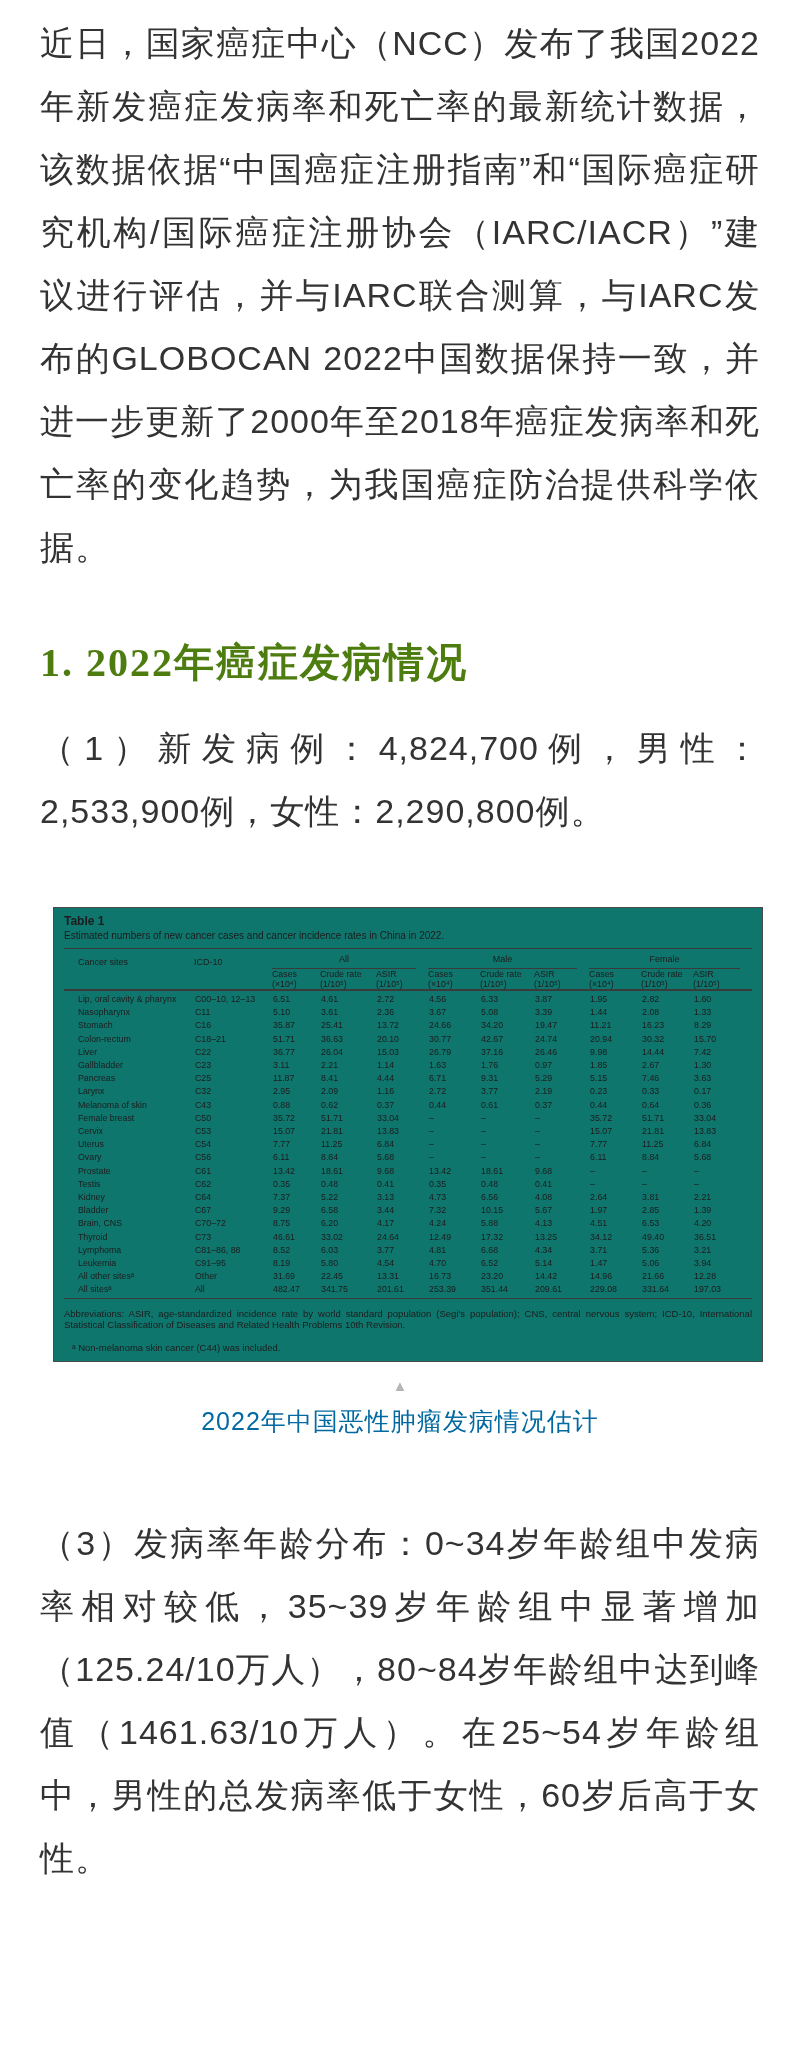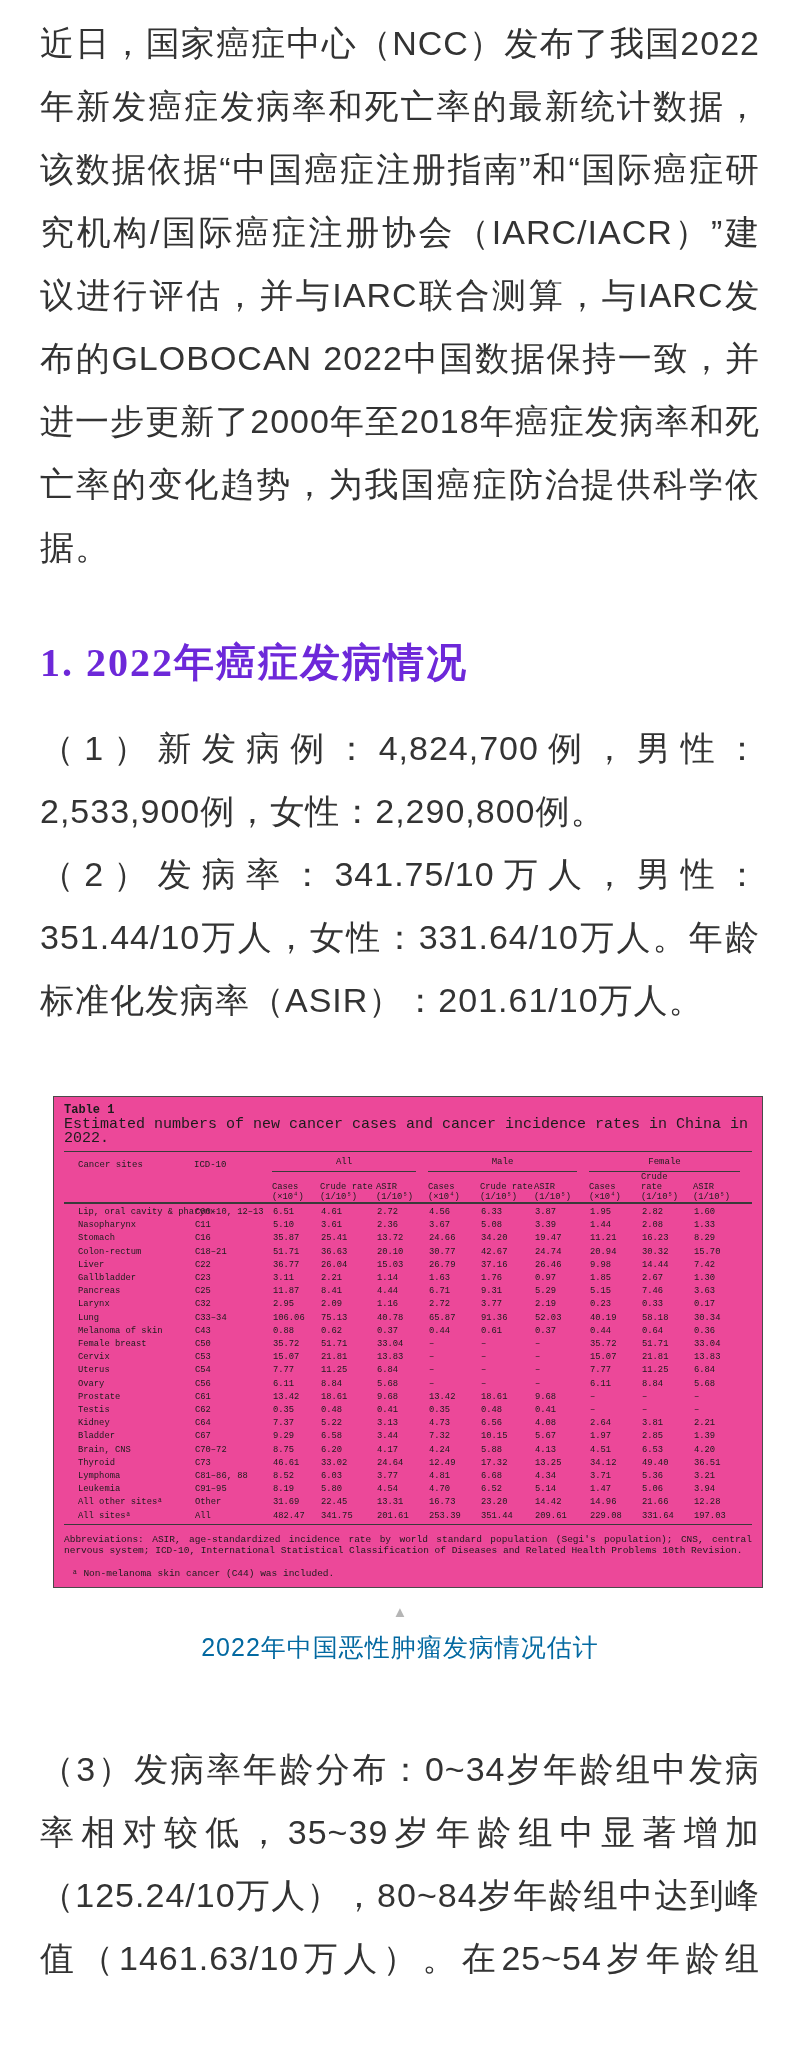--- a/index.html
+++ b/index.html
@@ -20,37 +20,37 @@
     text-align: justify;
     text-justify: inter-character;
     letter-spacing: 1px;
   }
   .section-heading {
     margin: 60px 0 0 0;
     font-family: "Liberation Serif", "DejaVu Serif", serif;
     font-weight: bold;
     font-size: 40px;
     line-height: 48px;
-    color: #6d28d9;
+    color: #4d7c0f;
     letter-spacing: 2px;
   }
   .stats-block { margin-top: 30px; }
   
   .tablebox {
     box-sizing: border-box;
     width: 710px;
     margin: 64px 0 0 13px;
     border: 1px solid #4a4a4a;
-    background: #ec4899;
+    background: #0f766e;
     padding: 6px 10px 8px 10px;
-    font-family: Liberation Mono, monospace;
+    font-family: Liberation Sans, sans-serif;
     color: #1c1c1c;
   }
   .tbl-title   { font-size: 12px; font-weight: bold; line-height: 15px; }
-  .tbl-subtitle{ font-size: 15px; line-height: 14px; padding-bottom: 5px; border-bottom: 1.5px solid #3a3a3a; }
+  .tbl-subtitle{ font-size: 10px; line-height: 14px; padding-bottom: 5px; border-bottom: 1.5px solid #3a3a3a; }
   table.datatable { width: 100%; border-collapse: collapse; table-layout: fixed; margin-top: 2px; }
   table.datatable th { font-weight: normal; text-align: left; vertical-align: bottom; padding: 0; }
   .grp-row th { height: 17px; vertical-align: top; }
   .grp-row .grp-label { display: block; text-align: center; font-size: 9px; line-height: 11px; border-bottom: 1px solid #3a3a3a; margin-right: 12px; padding-bottom: 3px; }
   .grp-row .plain-label { font-size: 9px; line-height: 11px; }
   .sub-row th { border-bottom: 2px solid #3a3a3a; padding: 2px 0 3px 0; }
   .sub-row .l1, .sub-row .l2 { display: block; font-size: 8.8px; line-height: 10px; }
   tbody td {
     font-size: 8.8px; line-height: 11.2px;
     white-space: nowrap; overflow: visible;
@@ -70,21 +70,20 @@
 <body>
 
 <div class="page">
 
   <p class="para">近日，国家癌症中心（NCC）发布了我国2022年新发癌症发病率和死亡率的最新统计数据，该数据依据“中国癌症注册指南”和“国际癌症研究机构/国际癌症注册协会（IARC/IACR）”建议进行评估，并与IARC联合测算，与IARC发布的GLOBOCAN 2022中国数据保持一致，并进一步更新了2000年至2018年癌症发病率和死亡率的变化趋势，为我国癌症防治提供科学依据。</p>
 
   <h2 class="section-heading">1. 2022年癌症发病情况</h2>
 
   <div class="stats-block">
     <p class="para">（1）新发病例：4,824,700例，男性：2,533,900例，女性：2,290,800例。</p>
-    <p class="para">（2）发病率：341.75/10万人，男性：351.44/10万人，女性：331.64/10万人。年龄标准化发病率（ASIR）：201.61/10万人。</p>
   </div>
 
   <div class="tablebox">
     <div class="tbl-title">Table 1</div>
     <div class="tbl-subtitle">Estimated numbers of new cancer cases and cancer incidence rates in China in 2022.</div>
 
     <table class="datatable">
       <colgroup>
         <col style="width:130px">
           <col style="width:78px">
@@ -252,33 +251,20 @@
             <td class="num">2.09</td>
             <td class="num">1.16</td>
             <td class="num">2.72</td>
             <td class="num">3.77</td>
             <td class="num">2.19</td>
             <td class="num">0.23</td>
             <td class="num">0.33</td>
             <td class="num">0.17</td>
           </tr>
           <tr>
-            <td class="site">Lung</td>
-            <td class="num">C33–34</td>
-            <td class="num">106.06</td>
-            <td class="num">75.13</td>
-            <td class="num">40.78</td>
-            <td class="num">65.87</td>
-            <td class="num">91.36</td>
-            <td class="num">52.03</td>
-            <td class="num">40.19</td>
-            <td class="num">58.18</td>
-            <td class="num">30.34</td>
-          </tr>
-          <tr>
             <td class="site">Melanoma of skin</td>
             <td class="num">C43</td>
             <td class="num">0.88</td>
             <td class="num">0.62</td>
             <td class="num">0.37</td>
             <td class="num">0.44</td>
             <td class="num">0.61</td>
             <td class="num">0.37</td>
             <td class="num">0.44</td>
             <td class="num">0.64</td>

